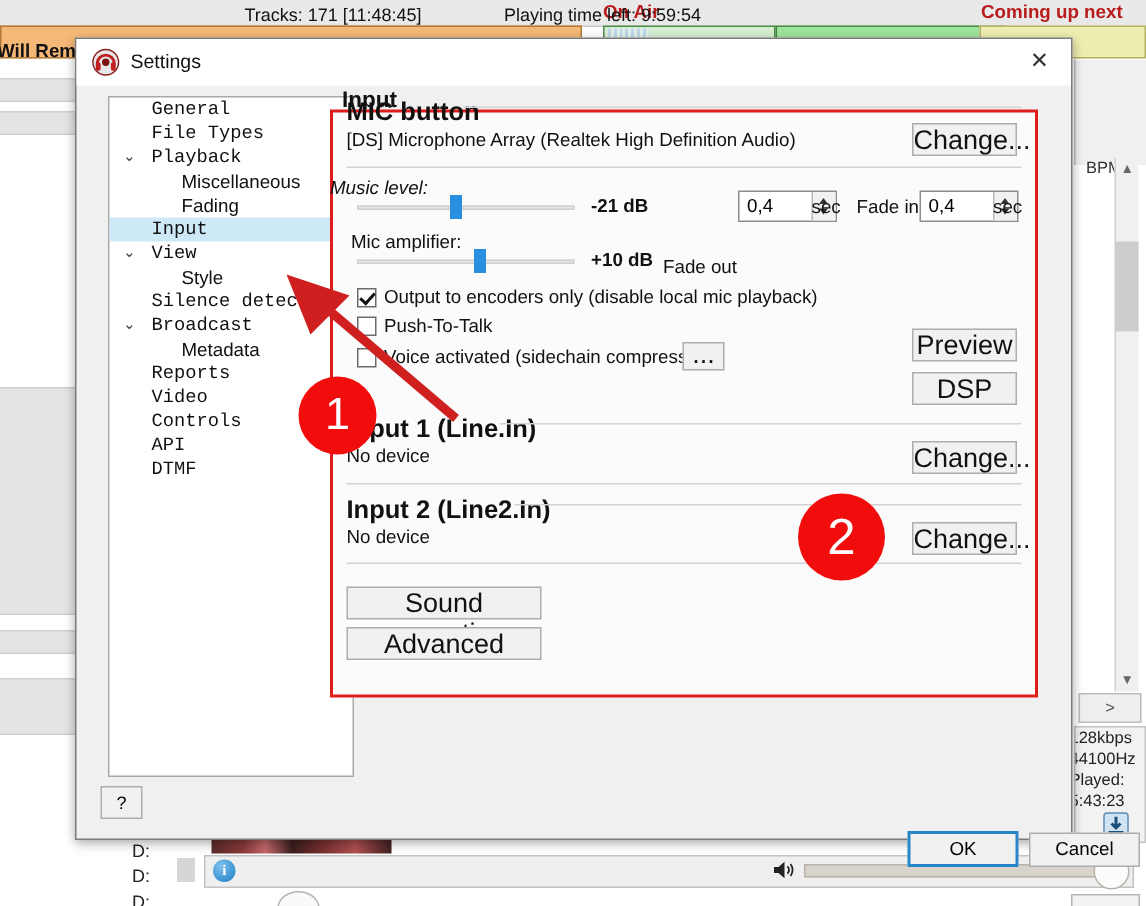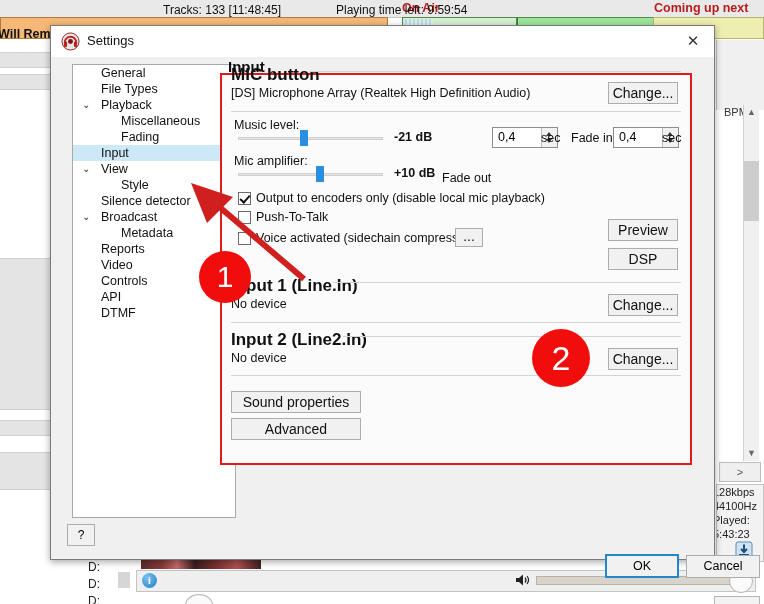--- a/index.html
+++ b/index.html
@@ -61,36 +61,36 @@
   .title{position:absolute;left:0;top:0;width:663px;height:31px;background:#ffffff;}
   .title-ico{position:absolute;left:10px;top:6px;width:19px;height:19px;}
   .title-txt{position:absolute;left:36px;top:7px;font-size:13px;color:#111;}
   .title-close{position:absolute;right:0;top:0;width:42px;height:30px;text-align:center;line-height:30px;font-size:15px;color:#333;}
 
   .tree{position:absolute;left:21px;top:38px;width:164px;height:454px;background:#fff;border:1px solid #a8a8a8;box-sizing:border-box;}
   .tnode{position:relative;height:16px;line-height:16px;font-size:12.5px;color:#111;white-space:nowrap;}
   .tnode .lbl{position:absolute;}
   .tnode .chev{position:absolute;left:9px;top:0;font-size:10px;color:#333;}
   .tnode.sel{background:#cde8f7;}
-  .lv0{left:28px;} .lv1{left:48px;}
+  .lv0{left:28px;font-family:Liberation Mono, monospace;} .lv1{left:48px;}
 
   .helpbtn{position:absolute;left:16px;top:498px;width:28px;height:22px;background:#f1f1f1;border:1px solid #adadad;
            box-sizing:border-box;text-align:center;line-height:20px;font-size:12px;}
 
   .hdrtxt{position:absolute;left:177px;top:32px;font-size:15px;font-weight:bold;color:#111;}
 
   .redbox{position:absolute;left:169px;top:47px;width:472px;height:392px;border:2px solid #e01b1b;box-sizing:border-box;background:#fbfbfb;}
 
   .grp{position:absolute;font-weight:bold;font-size:17px;color:#111;}
   .grpline{position:absolute;height:1px;background:#d3d3d3;}
 
   .txt{position:absolute;font-size:12.5px;color:#111;white-space:nowrap;}
 
   .btn{position:absolute;background:#f1f1f1;border:1px solid #adadad;box-sizing:border-box;
-       font-size:14px;color:#111;text-align:center;font-family:"Liberation Sans",sans-serif;}
+       font-size:18px;color:#111;text-align:center;font-family:"Liberation Sans",sans-serif;}
 
   .sl{position:absolute;height:16px;}
   .sl .trk{position:absolute;left:0;top:7px;width:100%;height:3px;background:#e6e6e6;border:1px solid #cfcfcf;box-sizing:border-box;}
   .sl .th{position:absolute;top:0;width:8px;height:16px;background:#2a8fe0;}
 
   .cb{position:absolute;width:13px;height:13px;background:#fff;border:1px solid #6b6b6b;box-sizing:border-box;}
   .cb.on::after{content:"";position:absolute;left:3px;top:0px;width:4px;height:8px;border:solid #111;border-width:0 2px 2px 0;transform:rotate(42deg);}
 
   .spin{position:absolute;width:66px;height:21px;background:#fff;border:1px solid #8d8d8d;box-sizing:border-box;}
   .spin .v{position:absolute;left:5px;top:2px;font-size:12.5px;}
@@ -156,21 +156,21 @@
   </svg>
 
   <div class="bg-dcol" style="top:560px;">D:</div>
   <div class="bg-dcol" style="top:577px;">D:</div>
   <div class="bg-dcol" style="top:594px;">D:</div>
   <div class="bg-row" style="left:118px;top:572px;width:12px;height:16px;background:#d6d6d6;border:none;"></div>
 
   <div class="bg-thumbstrip"></div>
   <div class="bg-statusbar"></div>
   <div class="bg-i">i</div>
-  <div class="bg-status-txt" style="left:163px;">Tracks: 133 [11:48:45]</div>
+  <div class="bg-status-txt" style="left:163px;">Tracks: 171 [11:48:45]</div>
   <div class="bg-status-txt" style="left:336px;">Playing time left: 9:59:54</div>
   <svg class="bg-speaker" viewBox="0 0 16 14">
     <path d="M1 5h3l4-3.5v11L4 9H1z" fill="#222"></path>
     <path d="M10 4.5a4 4 0 010 5M12 3a6.5 6.5 0 010 8" stroke="#222" stroke-width="1.2" fill="none"></path>
   </svg>
   <div class="bg-volbar"></div>
   <div class="bg-volknob"></div>
   <div class="bg-circlebtn"></div>
   <div class="bg-botbtn"></div>
 </div>
@@ -249,21 +249,21 @@
 
   <div class="redbox"></div>
 
   <div class="grp" style="left:180px;top:39px;">MIC button</div>
   <div class="grpline" style="left:258px;top:45px;width:372px;"></div>
 
   <div class="txt" style="left:180px;top:60px;">[DS] Microphone Array (Realtek High Definition Audio)</div>
   <div class="btn" style="left:557px;top:56px;width:70px;height:22px;line-height:20px;">Change...</div>
   <div class="grpline" style="left:180px;top:85px;width:450px;"></div>
 
-  <div class="txt" style="left:183px;top:92px;">Music level:</div>
+  <div class="txt" style="left:169px;top:92px;font-style:italic;">Music level:</div>
   <div class="sl" id="sl-music" style="left:187px;top:104px;width:145px;">
     <div class="trk"></div>
     <div class="th" style="left: 61.65px;"></div>
   </div>
   <div class="txt" style="left:343px;top:104px;font-weight:bold;">-21 dB</div>
 
   <div class="txt" style="left:391px;top:105px;margin-top:40px;">Fade out</div>
   <div class="spin" style="left:441px;top:101px;">
     <div class="v">0,4</div>
     <div class="ar">

